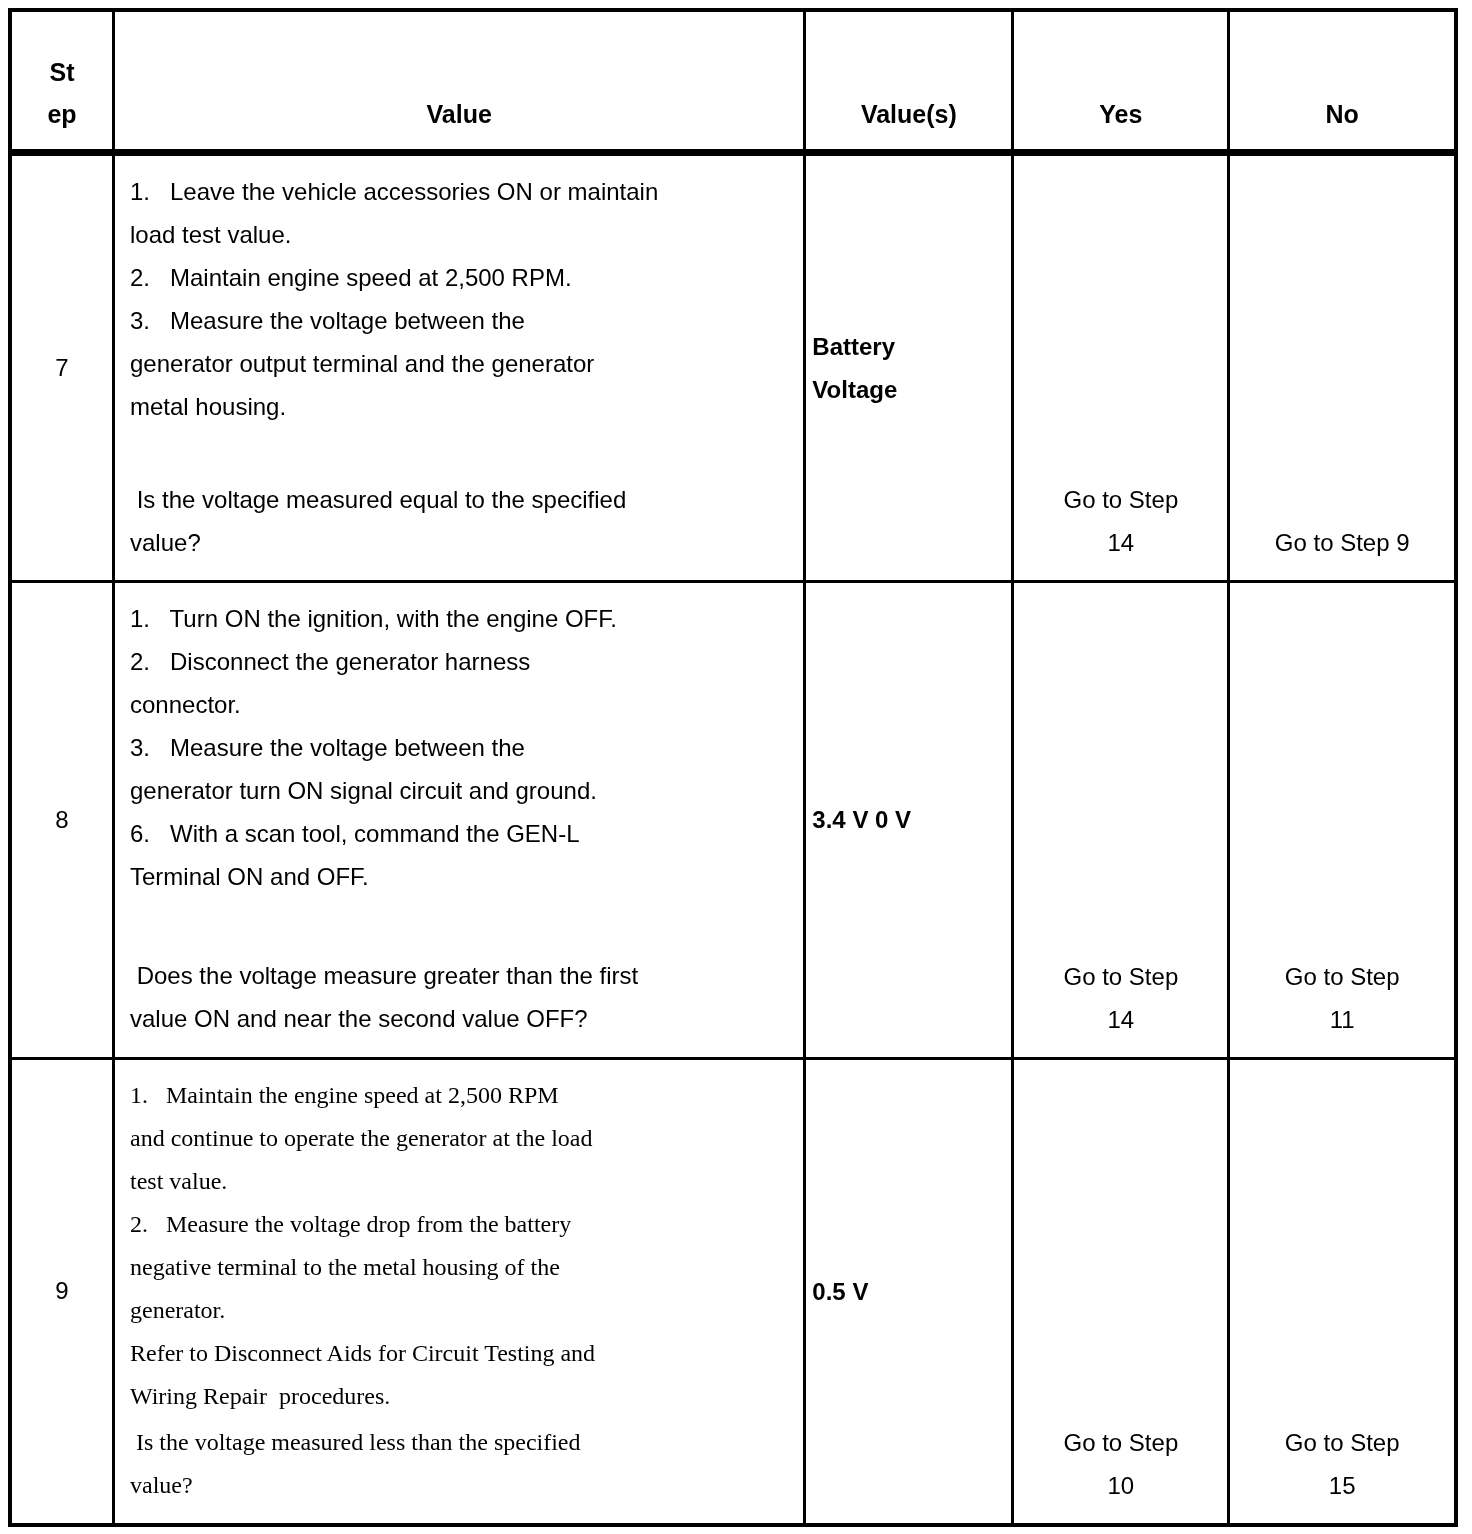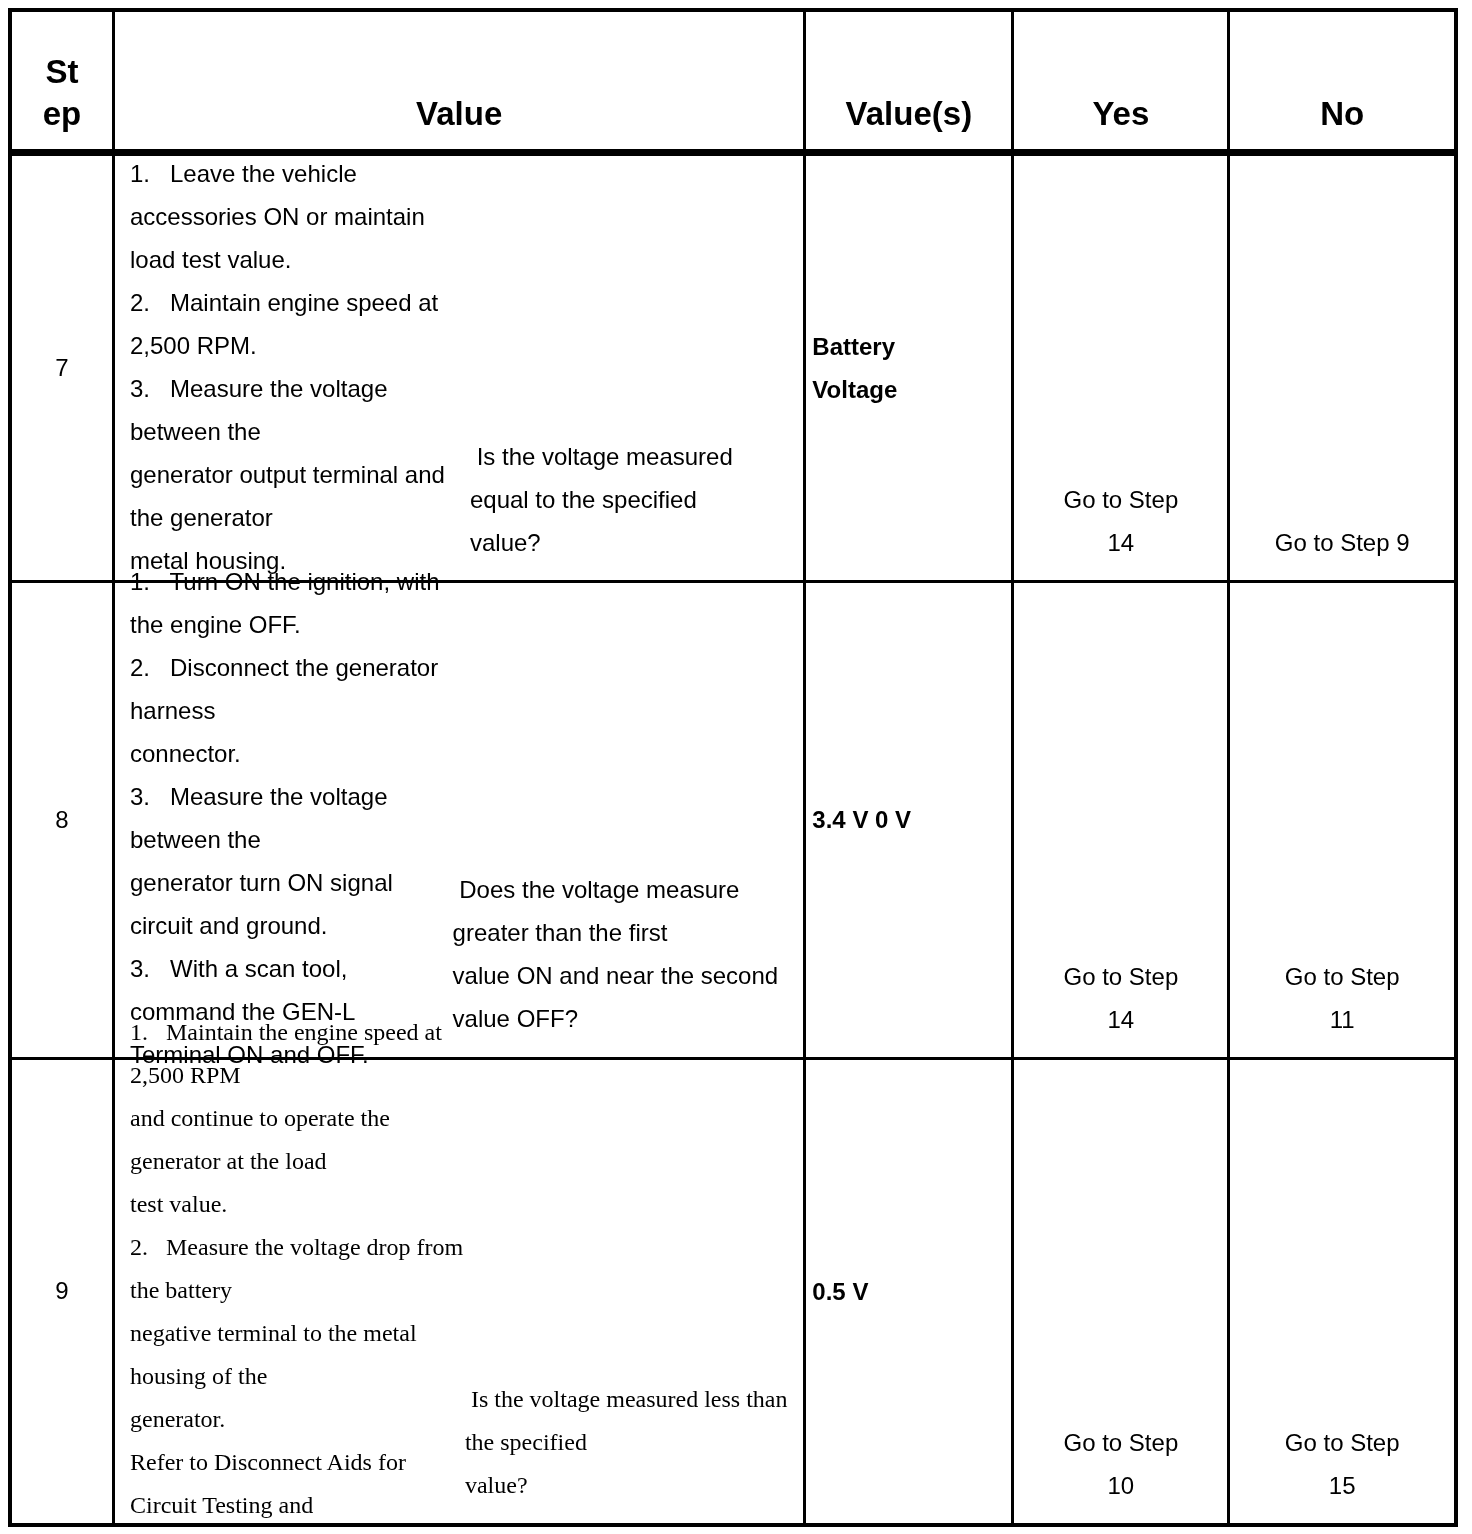--- a/index.html
+++ b/index.html
@@ -29,21 +29,21 @@
 
   th, td {
     border: 3px solid #000000;
     background: #ffffff;
   }
 
   tr.header-row { height: 142px; }
   th {
     vertical-align: bottom;
     text-align: center;
-    font-size: 33px;
+    font-size: 25px;
     font-weight: bold;
     padding: 0 4px 14px 4px;
     line-height: 42px;
     border-bottom: 7px solid #000000;
   }
 
   tr.row-a { height: 428px; }
   tr.row-b { height: 477px; }
   tr.row-c { height: 467px; }
 
@@ -53,22 +53,21 @@
     vertical-align: middle;
     text-align: center;
     font-size: 24px;
   }
   td.action-cell {
     vertical-align: top;
     padding: 14px 14px 16px 15px;
   }
   .action-inner {
     display: flex;
-    flex-direction: row;
-    align-items: center;
+    flex-direction: column;
   }
   tr.row-a .action-inner { height: 394px; }
   tr.row-b .action-inner { height: 443px; }
   tr.row-c .action-inner { height: 433px; font-family: Liberation Serif, serif; }
 
   .line {
     white-space: pre-wrap;
     line-height: 43px;
   }
   .action-question { margin-top: auto; }
@@ -142,21 +141,21 @@
   <tr class="row-b">
     <td class="step-cell">8</td>
     <td class="action-cell">
       <div class="action-inner">
         <div class="action-list">
               <div class="line">1.   Turn ON the ignition, with the engine OFF.</div>
               <div class="line">2.   Disconnect the generator harness</div>
               <div class="line">connector.</div>
               <div class="line">3.   Measure the voltage between the</div>
               <div class="line">generator turn ON signal circuit and ground.</div>
-              <div class="line">3.   With a scan tool, command the GEN-L</div>
+              <div class="line">6.   With a scan tool, command the GEN-L</div>
               <div class="line">Terminal ON and OFF.</div>
             </div>
         <div class="action-question">
               <div class="line"> Does the voltage measure greater than the first</div>
               <div class="line">value ON and near the second value OFF?</div>
             </div>
       </div>
     </td>
     <td class="value-cell">
           <div class="line">3.4 V 0 V</div>

